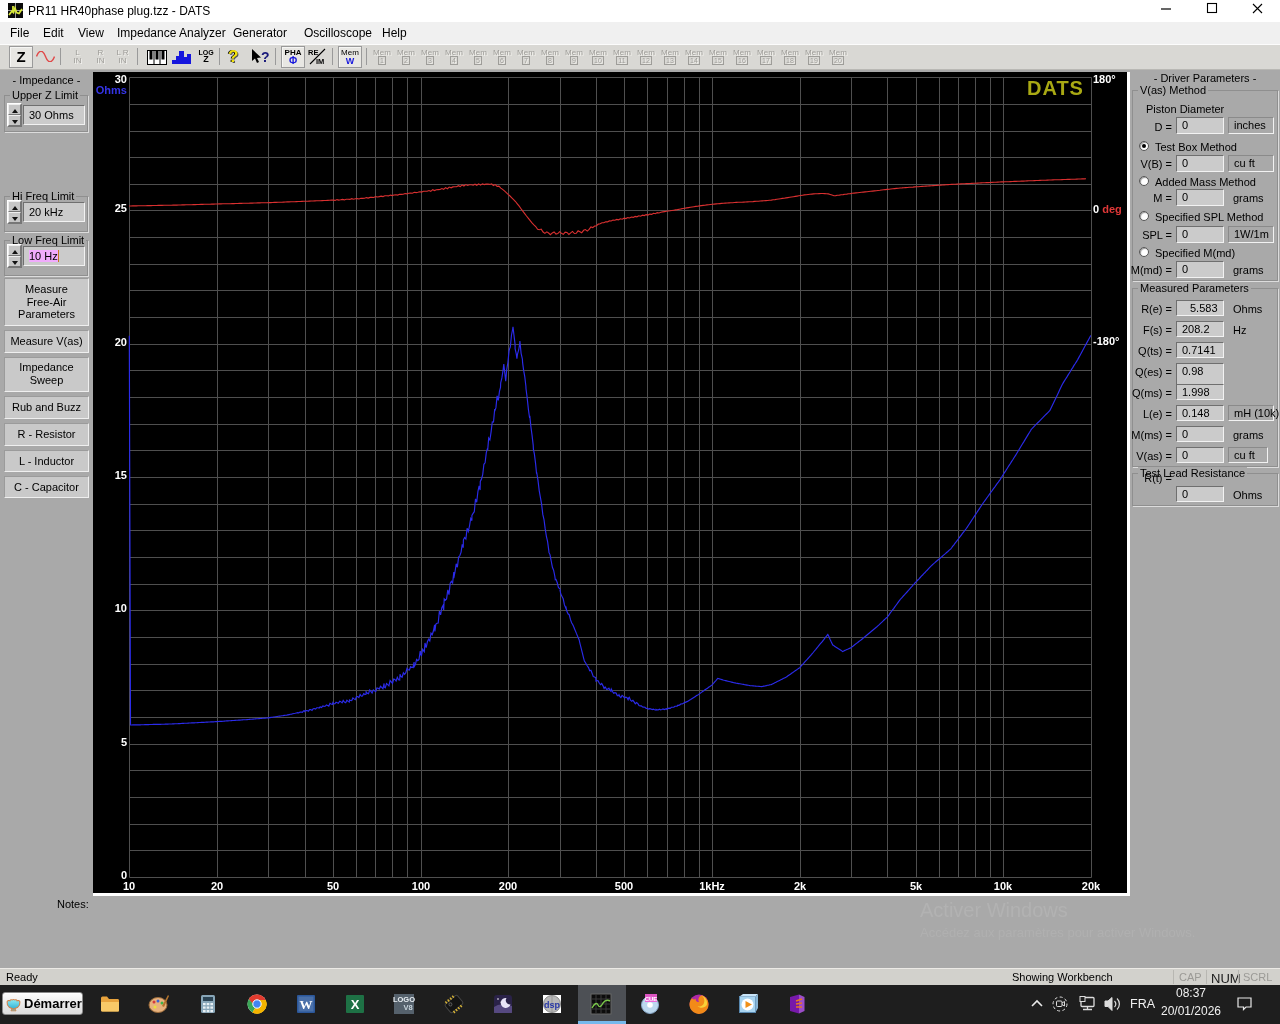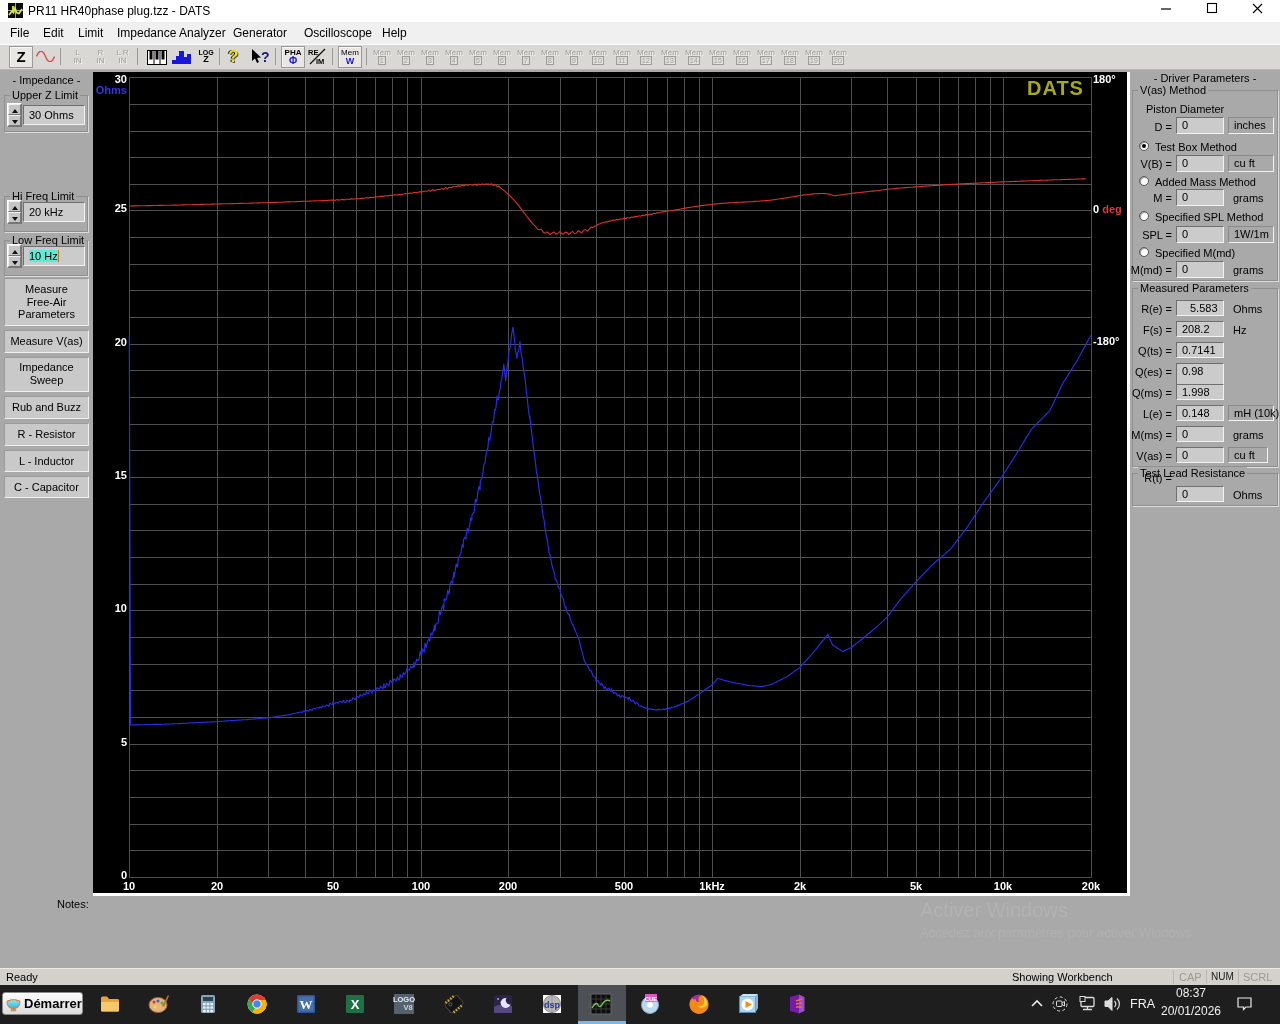--- a/index.html
+++ b/index.html
@@ -45,21 +45,21 @@
 <div class="abs" id="title-txt">PR11 HR40phase plug.tzz - DATS</div>
 <svg class="abs" style="left:1155px;top:0" width="125" height="18">
  <path d="M6 9 H16" stroke="#000" stroke-width="1.2"></path>
  <rect x="52.5" y="3.5" width="9" height="9" fill="none" stroke="#000" stroke-width="1.1"></rect>
  <path d="M98 4 L107 13 M107 4 L98 13" stroke="#000" stroke-width="1.1"></path>
 </svg>
 
 <div class="abs" id="menubar"></div>
 <div class="mi" style="left:10px">File</div>
 <div class="mi" style="left:43px">Edit</div>
-<div class="mi" style="left:78px">Limit</div>
+<div class="mi" style="left:78px">View</div>
 <div class="mi" style="left:117px">Impedance Analyzer</div>
 <div class="mi" style="left:233px">Generator</div>
 <div class="mi" style="left:304px">Oscilloscope</div>
 <div class="mi" style="left:382px">Help</div>
 <div class="abs" id="toolbar"></div>
 <div class="tbtn chk" style="left:9px;width:24px;height:22px;font-weight:bold;font-size:15px;line-height:20px">Z</div>
 <svg class="abs" style="left:36px;top:51px" width="19" height="11">
 <path d="M0.5 5.5 C3 -1.5, 7 -1.5, 9.5 5.5 C12 12.5, 16 12.5, 18.5 5.5" stroke="#e04848" stroke-width="1.4" fill="none"></path>
   </svg>
 <div class="tsep" style="left:60px"></div>
@@ -180,21 +180,21 @@
     <span>Low Freq Limit</span>
   </div>
 <div class="spin" style="left:7px;top:244px">
     <div>
       <i class="tU"></i>
     </div>
     <div>
       <i class="tD"></i>
     </div>
   </div>
-<div class="fld" style="left:23px;top:246px;width:62px;height:20px;line-height:18px;padding-left:5px"><span style="background:#5eead4">10 Hz</span><span style="border-left:1px solid #c87820">​</span></div>
+<div class="fld" style="left:23px;top:246px;width:62px;height:20px;line-height:18px;padding-left:5px"><span style="background:#f0abfc">10 Hz</span><span style="border-left:1px solid #c87820">​</span></div>
 <div class="btn" style="top:278px;height:48px">
     <div style="padding-top:4px;line-height:12.6px">Measure<br>Free-Air<br>Parameters</div>
   </div>
 <div class="btn" style="top:330px;height:23px">
     <div style="line-height:21px">Measure V(as)</div>
   </div>
 <div class="btn" style="top:357px;height:35px">
     <div style="padding-top:3px;line-height:13px">Impedance<br>Sweep</div>
   </div>
 <div class="btn" style="top:396px;height:23px">
@@ -269,21 +269,21 @@
 <div class="lb" style="left:1233px;top:489px">Ohms</div>
 <div class="lb" style="left:57px;top:898px">Notes:</div>
 <div class="abs" style="left:920px;top:899px;font-size:20px;color:#b2b2b2">Activer Windows</div>
 <div class="abs" style="left:920px;top:925px;font-size:13px;color:#b0b0b0">Accédez aux paramètres pour activer Windows.</div>
 <div class="abs" id="statusbar"></div>
 <div class="abs" style="left:6px;top:971px;font-size:11px">Ready</div>
 <div class="abs" style="left:1012px;top:971px;font-size:11px">Showing Workbench</div>
 <div class="abs" style="left:1173px;top:970px;width:1px;height:14px;background:#b8b7b2"></div>
 <div class="abs" style="left:1179px;top:971px;font-size:11px;color:#9b9a96">CAP</div>
 <div class="abs" style="left:1206px;top:970px;width:1px;height:14px;background:#b8b7b2"></div>
-<div class="abs" style="left:1211px;top:971px;font-size:10px;color:#1a1a1a">NUM</div>
+<div class="abs" style="left:1211px;top:971px;font-size:13px;color:#1a1a1a">NUM</div>
 <div class="abs" style="left:1238px;top:970px;width:1px;height:14px;background:#b8b7b2"></div>
 <div class="abs" style="left:1243px;top:971px;font-size:11px;color:#9b9a96">SCRL</div>
 
 <div class="abs" id="taskbar"></div>
 <div class="abs" style="left:2px;top:992px;width:81px;height:23px;background:linear-gradient(#fdfdfd,#e8e8e8 60%,#dcdcdc);border:1px solid #8a8a8a;border-radius:3px;box-shadow:inset 0 1px 0 #fff"></div>
 <svg class="abs" style="left:5px;top:995px" width="17" height="17">
 <defs>
       <linearGradient id="shg" x1="0" y1="0" x2="0" y2="1">
         <stop offset="0" stop-color="#8ceaf4"></stop>
         <stop offset="1" stop-color="#2fb0d4"></stop>

